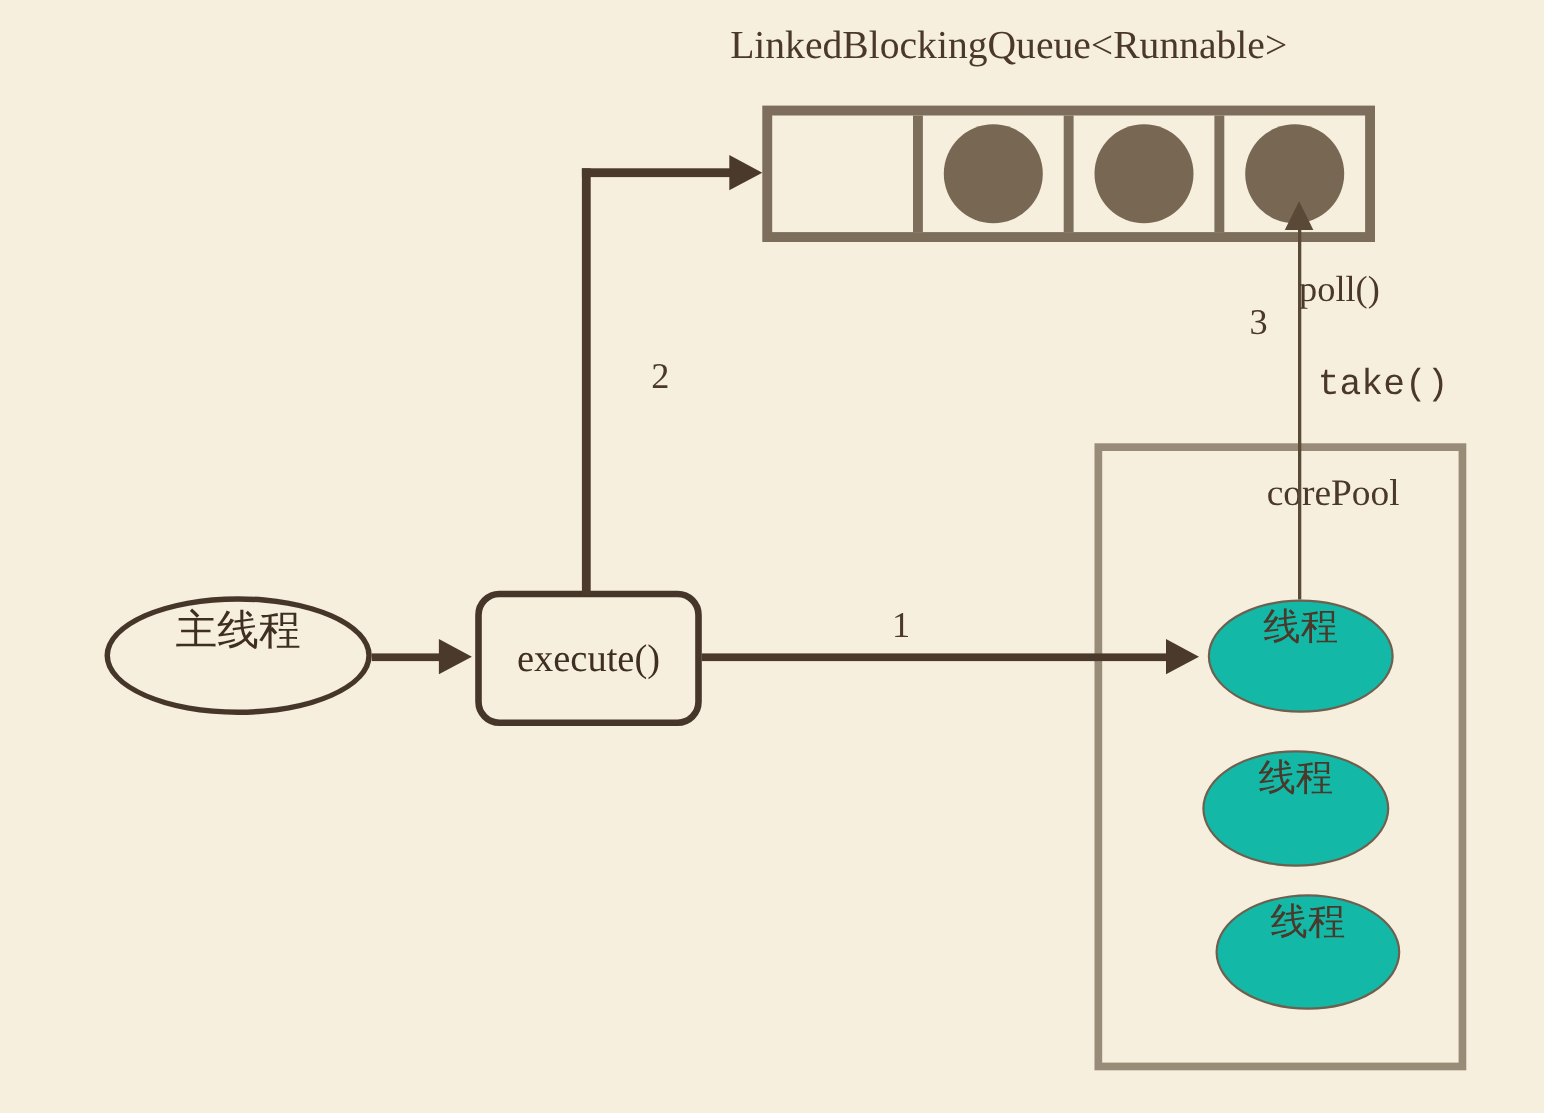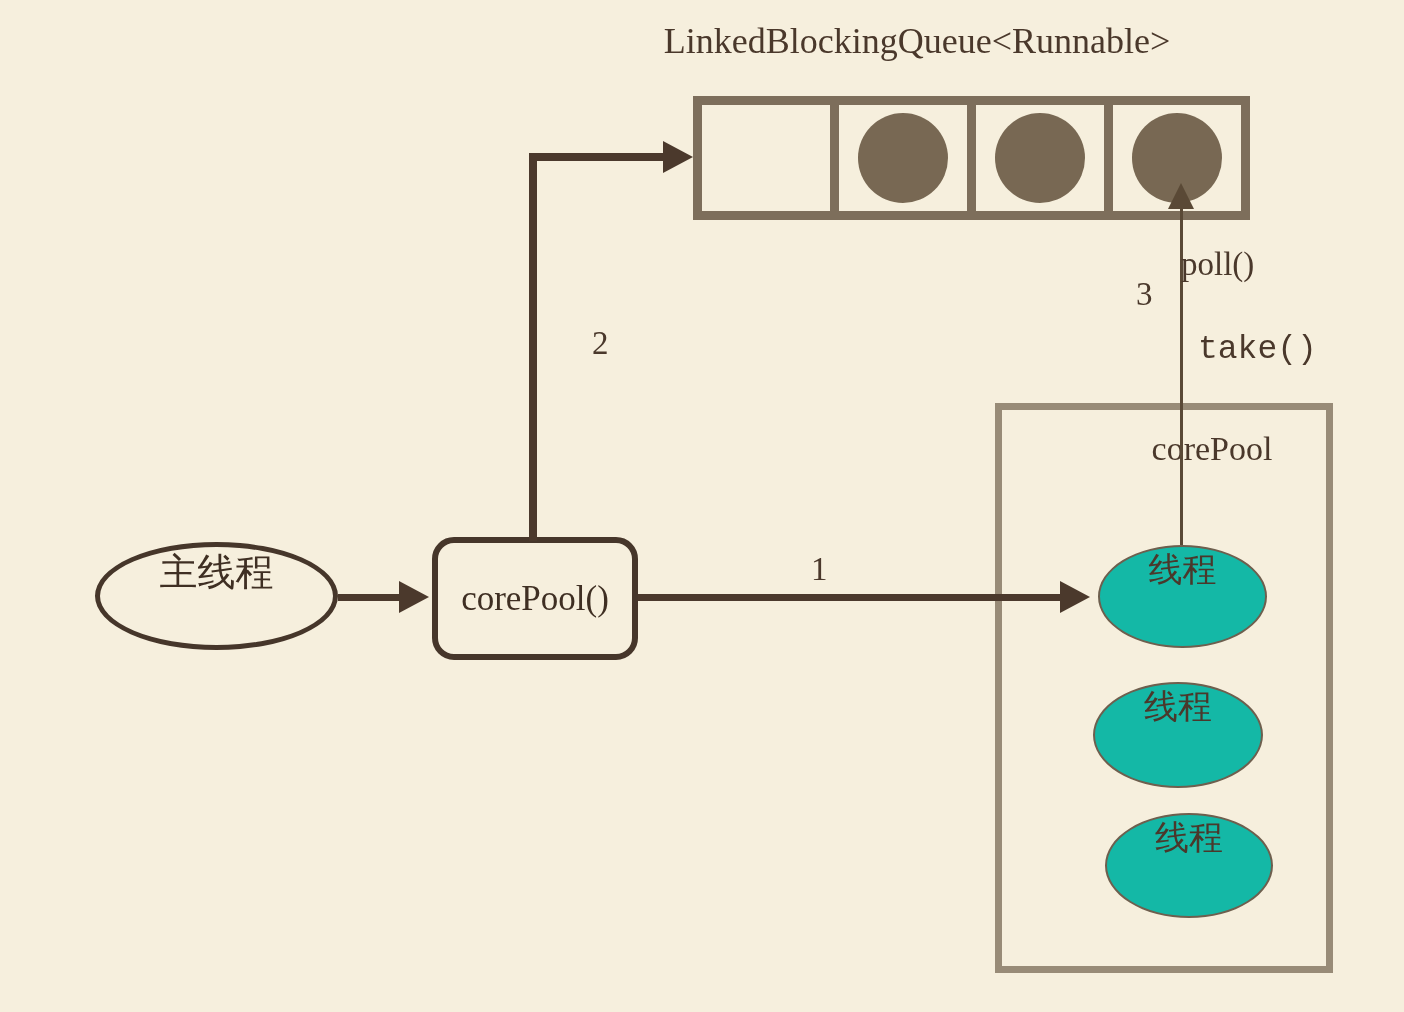--- a/index.html
+++ b/index.html
@@ -155,21 +155,21 @@
   </div>
 
   <div class="abs main-thread">
     <span>主线程</span>
   </div>
 
   <div class="abs line" style="left:338px;top:594px;width:64px;height:7px;"></div>
   <div class="abs tri tri-right" style="left:399px;top:581px;"></div>
 
   <div class="abs execute-box">
-    <span>corePool()</span>
+    <span>execute()</span>
   </div>
 
   <div class="abs line" style="left:529px;top:153px;width:8px;height:388px;"></div>
   <div class="abs line" style="left:529px;top:153px;width:140px;height:8px;"></div>
   <div class="abs tri tri-right" style="left:663px;top:141px;"></div>
   <div class="abs edge-label" style="left:592px;top:325px;">2</div>
 
   <div class="abs line" style="left:638px;top:594px;width:424px;height:7px;"></div>
   <div class="abs tri tri-right" style="left:1060px;top:581px;"></div>
   <div class="abs edge-label" style="left:811px;top:551px;">1</div>

